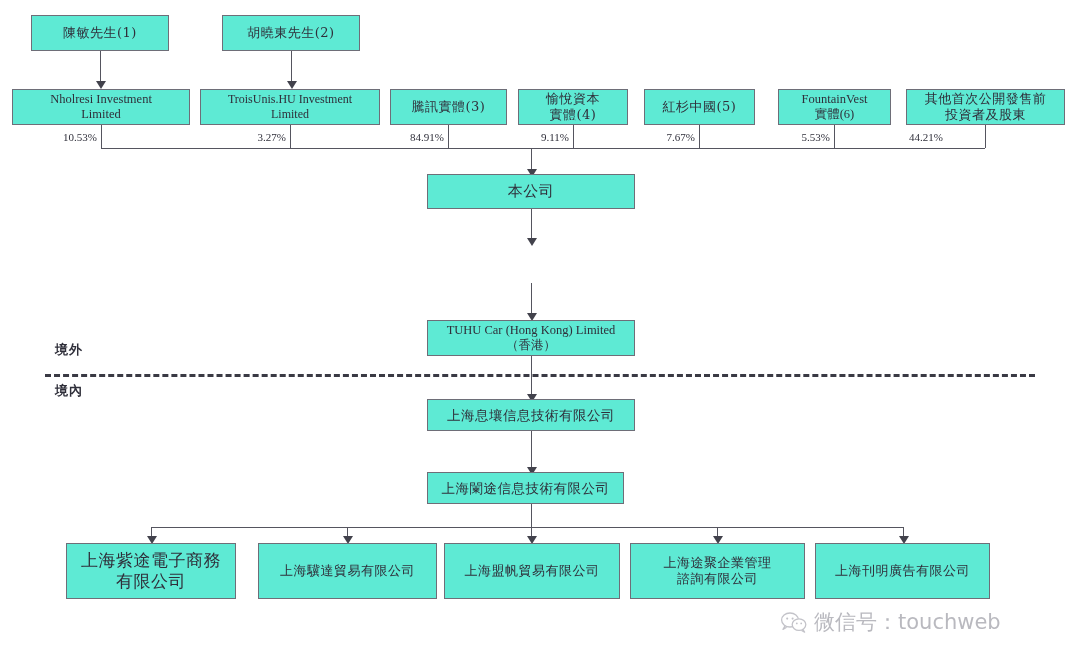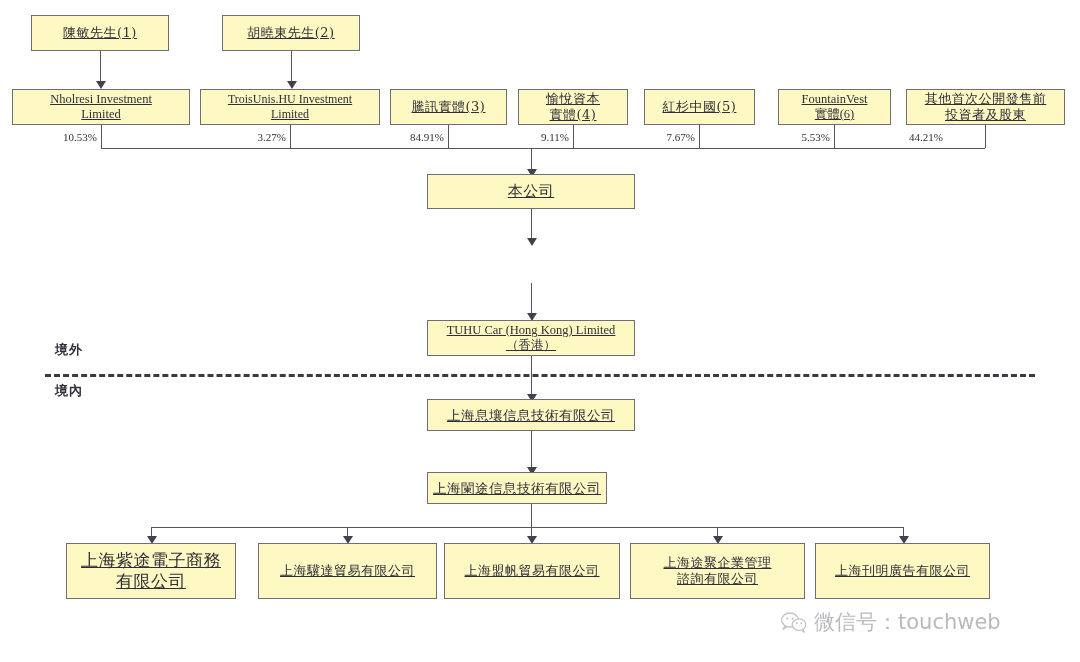--- a/index.html
+++ b/index.html
@@ -16,30 +16,29 @@
     width: 1080px;
     height: 662px;
     background: #ffffff;
     overflow: hidden;
   }
   
   .box {
     position: absolute;
     box-sizing: border-box;
     border: 1.5px solid #6e6e78;
-    background: #fef9c3;
+    background: #5eead4;
     display: flex;
     align-items: center;
     justify-content: center;
     text-align: center;
     line-height: 1.22;
     color: #2f2f3a;
     white-space: pre-line;
     padding: 0 4px;
-    text-decoration: underline;
   }
   .box.cn {
     font-family: "DejaVu Serif", "Liberation Serif", serif;
     letter-spacing: 0.5px;
   }
   .box.en {
     font-family: "Liberation Serif", "DejaVu Serif", serif;
   }
   
   .vline {
@@ -162,21 +161,21 @@
 
   <div class="region-label" style="left:55px; top:341px;">境外</div>
   <div class="dashed-divider" style="left:45px; top:374px; width:990px;"></div>
   <div class="region-label" style="left:55px; top:382px;">境內</div>
 
   <div class="box cn" style="left:427px; top:399px; width:208px; height:32px; font-size:13.5px;">上海息壤信息技術有限公司</div>
 
   <div class="vline" style="left:531px; top:431px; height:38px;"></div>
   <div class="arrow" style="left:527px; top:467px;"></div>
 
-  <div class="box cn" style="left:427px; top:472px; width:180px; height:32px; font-size:13.5px;">上海闌途信息技術有限公司</div>
+  <div class="box cn" style="left:427px; top:472px; width:197px; height:32px; font-size:13.5px;">上海闌途信息技術有限公司</div>
 
   <div class="vline" style="left:531px; top:504px; height:23px;"></div>
   <div class="hline" style="left:151px; top:527px; width:752px;"></div>
 
   <div class="vline" style="left:151px; top:527px; height:13px;"></div>
   <div class="arrow" style="left:147px; top:536px;"></div>
 
   <div class="vline" style="left:347px; top:527px; height:13px;"></div>
   <div class="arrow" style="left:343px; top:536px;"></div>
 

